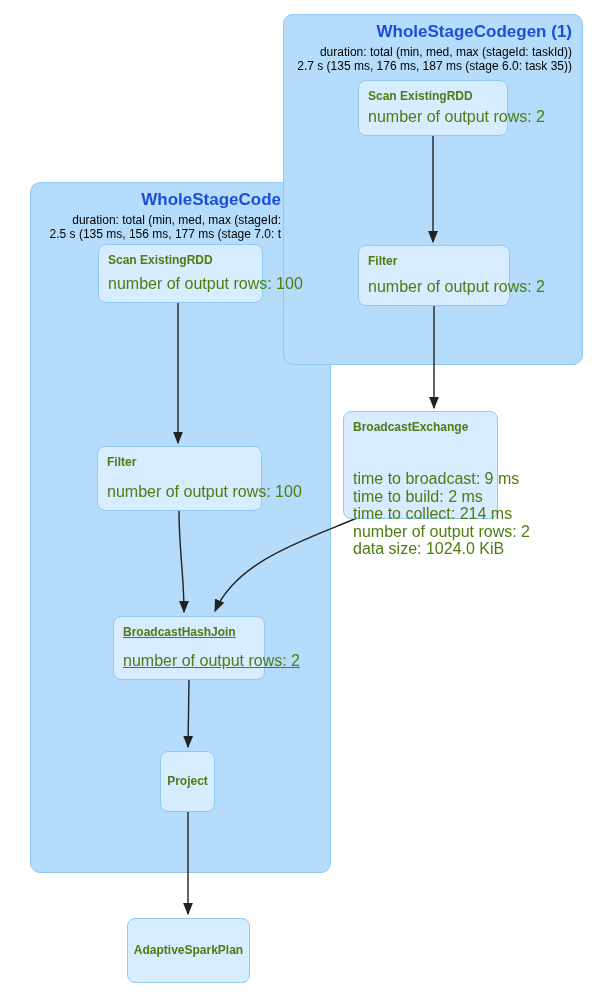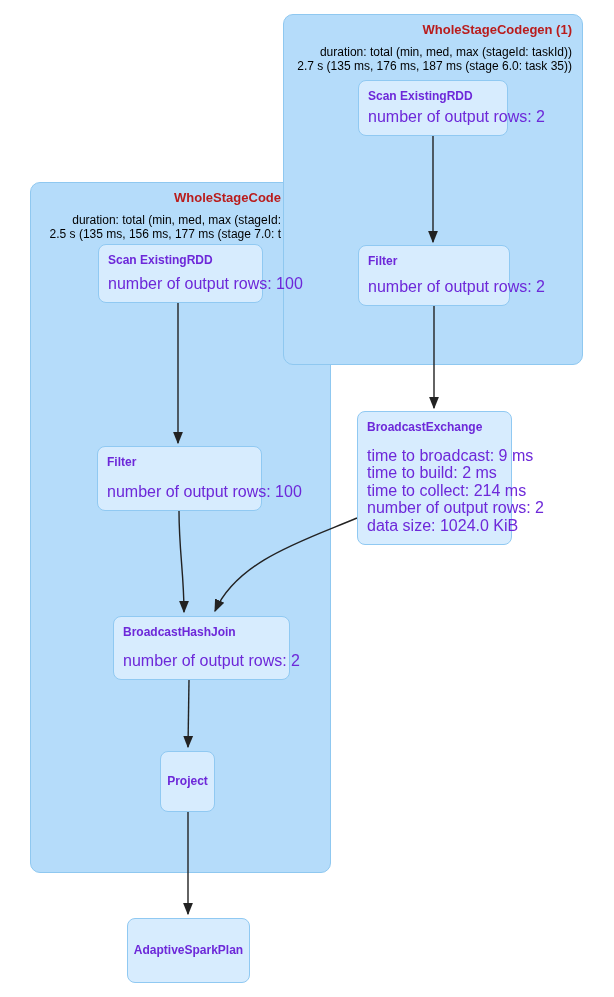--- a/index.html
+++ b/index.html
@@ -20,23 +20,23 @@
     background: #b5dcfa;
     border: 1px solid #8fc8f0;
     border-radius: 10px;
     box-sizing: border-box;
   }
   .cluster-left  { left: 30px;  top: 182px; width: 301px; height: 691px; z-index: 1; padding-left: 36px; }
   .cluster-right { left: 283px; top: 14px;  width: 300px; height: 351px; z-index: 2; }
   .cluster-title {
     position: absolute;
     top: 7px;
-    font-size: 13px;
+    font-size: 17px;
     font-weight: bold;
-    color: #b91c1c;
+    color: #1d4ed8;
     white-space: nowrap;
     text-align: left;
   }
   .cluster-duration {
     position: absolute;
     top: 31px;
     font-size: 12px;
     line-height: 13.5px;
     color: #000000;
     white-space: nowrap;
@@ -55,43 +55,43 @@
     position: absolute;
     background: #d7ecfe;
     border: 1px solid #90c9f2;
     border-radius: 8px;
     box-sizing: border-box;
     z-index: 4;
     display: flex;
     flex-direction: column;
     justify-content: space-between;
     padding: 8px 9px 10px 9px;
-    color: #6d28d9;
+    color: #4d7c0f;
   }
   .node-title {
     font-size: 12px;
     font-weight: bold;
     white-space: nowrap;
   }
   .node-metrics {
     font-size: 16px;
     line-height: 17.5px;
     white-space: nowrap;
   }
   .node.center-label {
     justify-content: center;
     align-items: center;
     text-align: center;
   }
   .n-scan1   { left: 358px; top: 80px;  width: 150px; height: 56px; }
   .n-filter1 { left: 358px; top: 245px; width: 152px; height: 61px; }
-  .n-bx      { left: 357px; top: 411px; width: 155px; height: 134px; }
+  .n-bx      { left: 343px; top: 411px; width: 155px; height: 108px; gap: 36px; }
   .n-scan2   { left: 98px;  top: 244px; width: 165px; height: 59px; }
   .n-filter2 { left: 97px;  top: 446px; width: 165px; height: 65px; }
-  .n-bhj     { left: 113px; top: 616px; width: 177px; height: 64px; }
+  .n-bhj     { left: 113px; top: 616px; width: 152px; height: 64px; text-decoration: underline; }
   .n-project { left: 160px; top: 751px; width: 55px;  height: 61px; }
   .n-asp     { left: 127px; top: 918px; width: 123px; height: 65px; }
 </style>
 </head>
 <body>
 
 <div class="canvas">
 
   <div class="cluster cluster-left">
     <div class="cluster-title">WholeStageCode</div>

